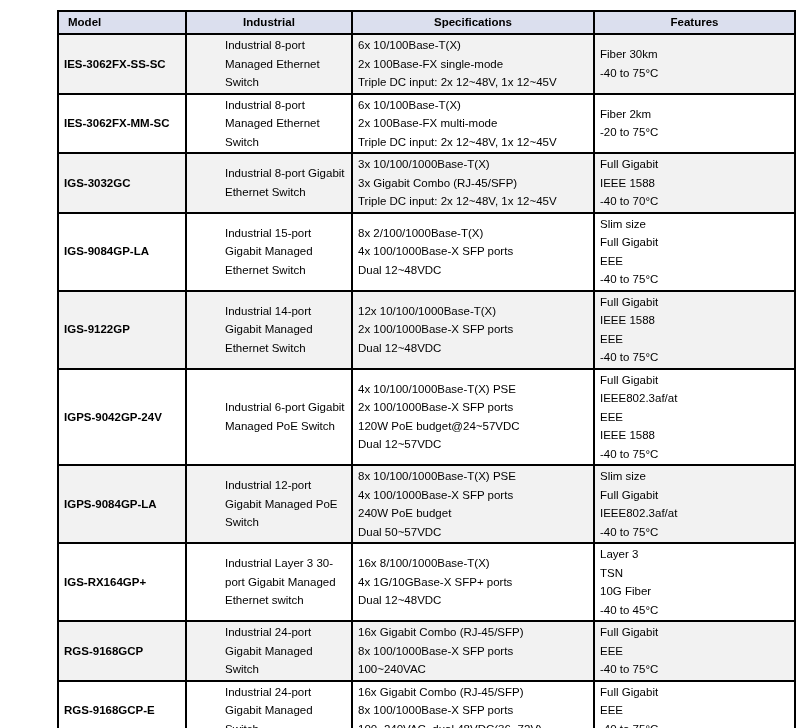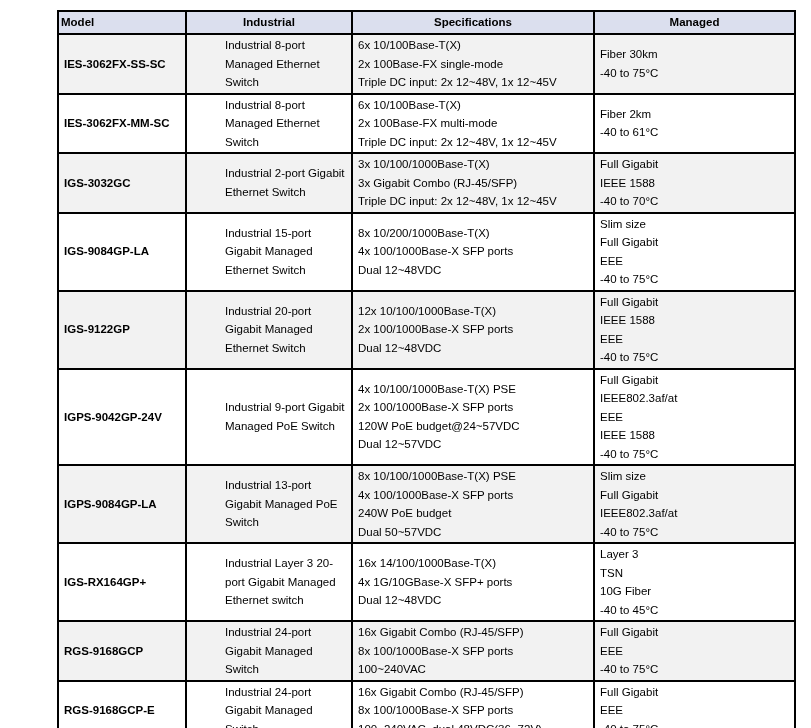--- a/index.html
+++ b/index.html
@@ -28,21 +28,21 @@
     padding: 1px 5px;
     font-size: 11.5px;
     line-height: 18.5px;
     vertical-align: middle;
     overflow: hidden;
   }
   .product-table thead th {
     background: #dbdfee;
     font-weight: bold;
     height: 19px;
-    padding: 1px 2px;
+    padding: 1px 9px;
     text-align: center;
   }
   .product-table thead th:first-child {
     text-align: left;
   }
   .product-table tbody tr:nth-child(odd) td  { background: #f2f2f2; }
   .product-table tbody tr:nth-child(even) td { background: #ffffff; }
   .product-table td.col-model {
     font-weight: bold;
     white-space: nowrap;
@@ -66,103 +66,103 @@
       <col style="width:128px">
       <col style="width:166px">
       <col style="width:242px">
       <col style="width:201px">
     </colgroup>
     <thead>
       <tr>
         <th>Model</th>
         <th>Industrial</th>
         <th>Specifications</th>
-        <th>Managed</th>
+        <th>Features</th>
       </tr>
     </thead>
     <tbody>
         <tr>
           <td class="col-model">IES-3062FX-SS-SC</td>
           <td class="col-description">Industrial 8-port Managed Ethernet Switch</td>
           <td class="col-specifications">6x 10/100Base-T(X)
 2x 100Base-FX single-mode
 Triple DC input: 2x 12~48V, 1x 12~45V</td>
           <td class="col-features">Fiber 30km
 -40 to 75°C</td>
         </tr>
         <tr>
           <td class="col-model">IES-3062FX-MM-SC</td>
           <td class="col-description">Industrial 8-port Managed Ethernet Switch</td>
           <td class="col-specifications">6x 10/100Base-T(X)
 2x 100Base-FX multi-mode
 Triple DC input: 2x 12~48V, 1x 12~45V</td>
           <td class="col-features">Fiber 2km
--40 to 61°C</td>
+-20 to 75°C</td>
         </tr>
         <tr>
           <td class="col-model">IGS-3032GC</td>
-          <td class="col-description">Industrial 2-port Gigabit Ethernet Switch</td>
+          <td class="col-description">Industrial 8-port Gigabit Ethernet Switch</td>
           <td class="col-specifications">3x 10/100/1000Base-T(X)
 3x Gigabit Combo (RJ-45/SFP)
 Triple DC input: 2x 12~48V, 1x 12~45V</td>
           <td class="col-features">Full Gigabit
 IEEE 1588
 -40 to 70°C</td>
         </tr>
         <tr>
           <td class="col-model">IGS-9084GP-LA</td>
           <td class="col-description">Industrial 15-port Gigabit Managed Ethernet Switch</td>
-          <td class="col-specifications">8x 10/200/1000Base-T(X)
+          <td class="col-specifications">8x 2/100/1000Base-T(X)
 4x 100/1000Base-X SFP ports
 Dual 12~48VDC</td>
           <td class="col-features">Slim size
 Full Gigabit
 EEE
 -40 to 75°C</td>
         </tr>
         <tr>
           <td class="col-model">IGS-9122GP</td>
-          <td class="col-description">Industrial 20-port Gigabit Managed Ethernet Switch</td>
+          <td class="col-description">Industrial 14-port Gigabit Managed Ethernet Switch</td>
           <td class="col-specifications">12x 10/100/1000Base-T(X)
 2x 100/1000Base-X SFP ports
 Dual 12~48VDC</td>
           <td class="col-features">Full Gigabit
 IEEE 1588
 EEE
 -40 to 75°C</td>
         </tr>
         <tr>
           <td class="col-model">IGPS-9042GP-24V</td>
-          <td class="col-description">Industrial 9-port Gigabit Managed PoE Switch</td>
+          <td class="col-description">Industrial 6-port Gigabit Managed PoE Switch</td>
           <td class="col-specifications">4x 10/100/1000Base-T(X) PSE
 2x 100/1000Base-X SFP ports
 120W PoE budget@24~57VDC
 Dual 12~57VDC</td>
           <td class="col-features">Full Gigabit
 IEEE802.3af/at
 EEE
 IEEE 1588
 -40 to 75°C</td>
         </tr>
         <tr>
           <td class="col-model">IGPS-9084GP-LA</td>
-          <td class="col-description">Industrial 13-port Gigabit Managed PoE Switch</td>
+          <td class="col-description">Industrial 12-port Gigabit Managed PoE Switch</td>
           <td class="col-specifications">8x 10/100/1000Base-T(X) PSE
 4x 100/1000Base-X SFP ports
 240W PoE budget
 Dual 50~57VDC</td>
           <td class="col-features">Slim size
 Full Gigabit
 IEEE802.3af/at
 -40 to 75°C</td>
         </tr>
         <tr>
           <td class="col-model">IGS-RX164GP+</td>
-          <td class="col-description">Industrial Layer 3 20-port Gigabit Managed Ethernet switch</td>
-          <td class="col-specifications">16x 14/100/1000Base-T(X)
+          <td class="col-description">Industrial Layer 3 30-port Gigabit Managed Ethernet switch</td>
+          <td class="col-specifications">16x 8/100/1000Base-T(X)
 4x 1G/10GBase-X SFP+ ports
 Dual 12~48VDC</td>
           <td class="col-features">Layer 3
 TSN
 10G Fiber
 -40 to 45°C</td>
         </tr>
         <tr>
           <td class="col-model">RGS-9168GCP</td>
           <td class="col-description">Industrial 24-port Gigabit Managed Switch</td>

